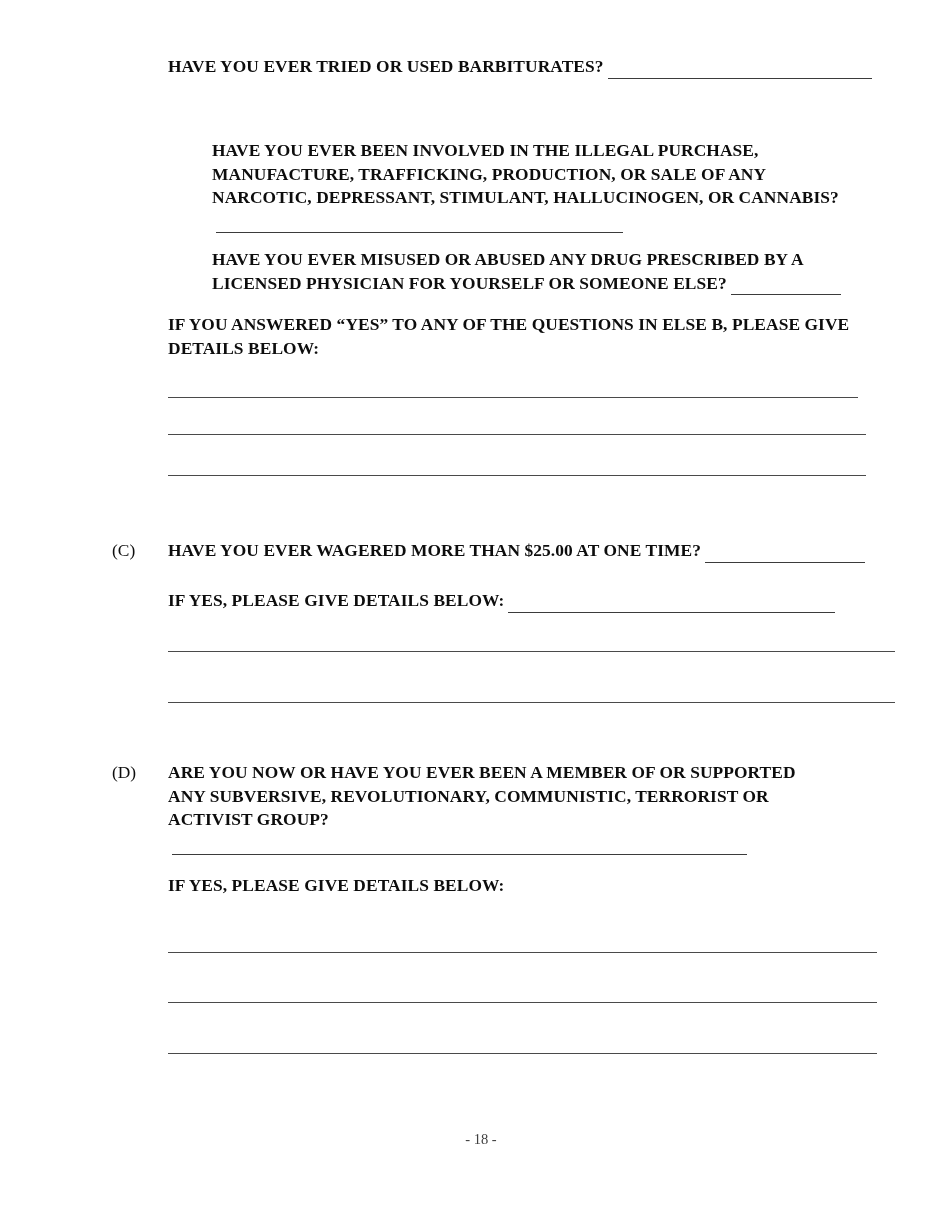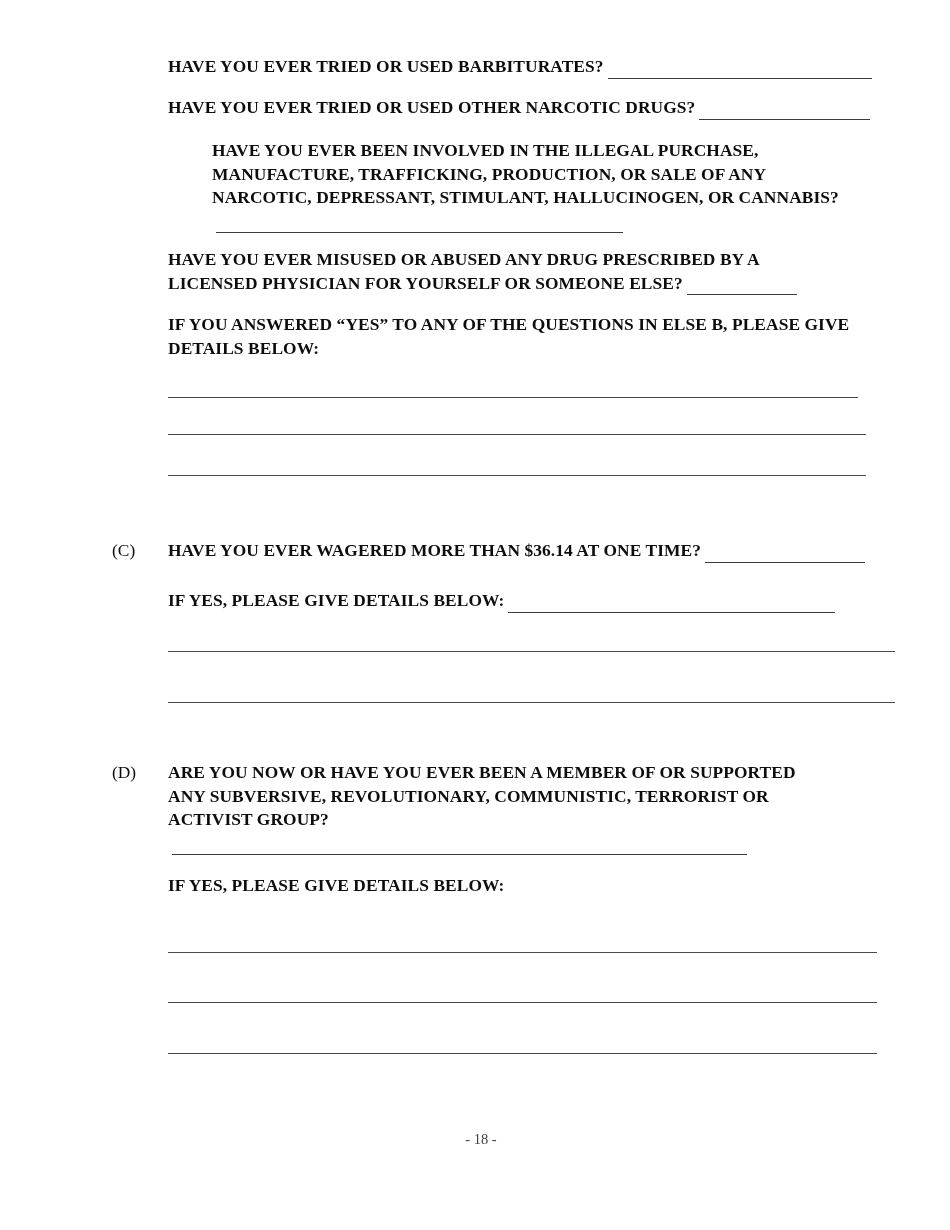--- a/index.html
+++ b/index.html
@@ -61,35 +61,34 @@
     color: #404040;
   }
 </style>
 </head>
 <body>
 
 <div id="page">
 
   <div class="block qtext" style="top:55px;"><span>HAVE YOU EVER TRIED OR USED BARBITURATES?</span><span class="fill" style="width:264px;"></span></div>
 
-  <div class="block qtext" style="top:96px;"><span>HAVE YOU EVER TRIED OR USED OTHER NARCOTIC DRUGS?</span><span class="fill" style="width:171px;"></span></div>
 
   <div class="block qtext" style="top:139px; width:640px;margin-left:44px;"><span>HAVE YOU EVER BEEN INVOLVED IN THE ILLEGAL PURCHASE, MANUFACTURE, TRAFFICKING, PRODUCTION, OR SALE OF ANY NARCOTIC, DEPRESSANT, STIMULANT, HALLUCINOGEN, OR CANNABIS?</span><span class="fill" style="width:407px;"></span></div>
 
-  <div class="block qtext" style="top:248px; width:660px;"><span>HAVE YOU EVER MISUSED OR ABUSED ANY DRUG PRESCRIBED BY A LICENSED PHYSICIAN FOR YOURSELF OR SOMEONE ELSE?</span><span class="fill" style="width:110px;"></span></div>
+  <div class="block qtext" style="top:248px; width:660px;margin-left:44px;"><span>HAVE YOU EVER MISUSED OR ABUSED ANY DRUG PRESCRIBED BY A LICENSED PHYSICIAN FOR YOURSELF OR SOMEONE ELSE?</span><span class="fill" style="width:110px;"></span></div>
 
   <div class="block qtext" style="top:313px; width:723px;">IF YOU ANSWERED “YES” TO ANY OF THE QUESTIONS IN ELSE B, PLEASE GIVE DETAILS BELOW:</div>
 
   <div class="rule" style="left:168px; width:690px; top:397px;"></div>
   <div class="rule" style="left:168px; width:698px; top:434px;"></div>
   <div class="rule" style="left:168px; width:698px; top:475px;"></div>
 
   <div class="marker" style="top:539px;">(C)</div>
 
-  <div class="block qtext" style="top:539px; width:745px;"><span>HAVE YOU EVER WAGERED MORE THAN $36.14 AT ONE TIME?</span><span class="fill" style="width:160px;"></span></div>
+  <div class="block qtext" style="top:539px; width:745px;"><span>HAVE YOU EVER WAGERED MORE THAN $25.00 AT ONE TIME?</span><span class="fill" style="width:160px;"></span></div>
 
   <div class="block qtext" style="top:589px; width:745px;"><span>IF YES, PLEASE GIVE DETAILS BELOW:</span><span class="fill" style="width:327px;"></span></div>
 
   <div class="rule" style="left:168px; width:727px; top:651px;"></div>
   <div class="rule" style="left:168px; width:727px; top:702px;"></div>
 
   <div class="marker" style="top:761px;">(D)</div>
 
   <div class="block qtext" style="top:761px; width:665px;"><span>ARE YOU NOW OR HAVE YOU EVER BEEN A MEMBER OF OR SUPPORTED ANY SUBVERSIVE, REVOLUTIONARY, COMMUNISTIC, TERRORIST OR ACTIVIST GROUP?</span><span class="fill" style="width:575px;"></span></div>
 

